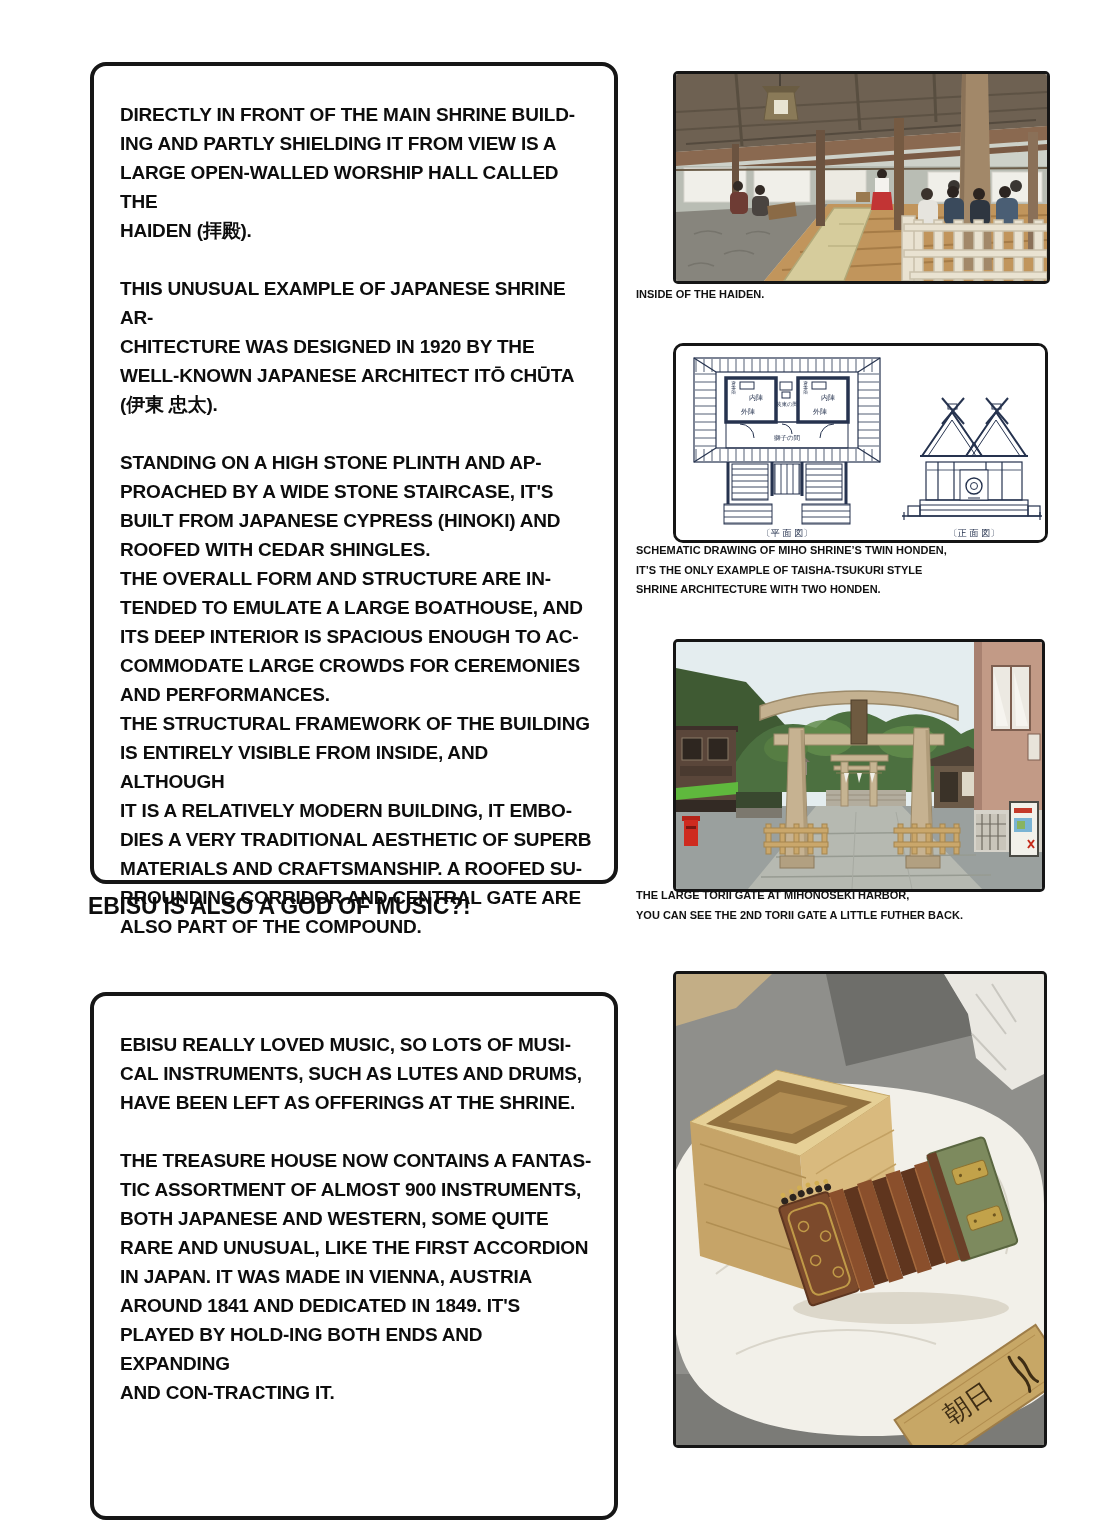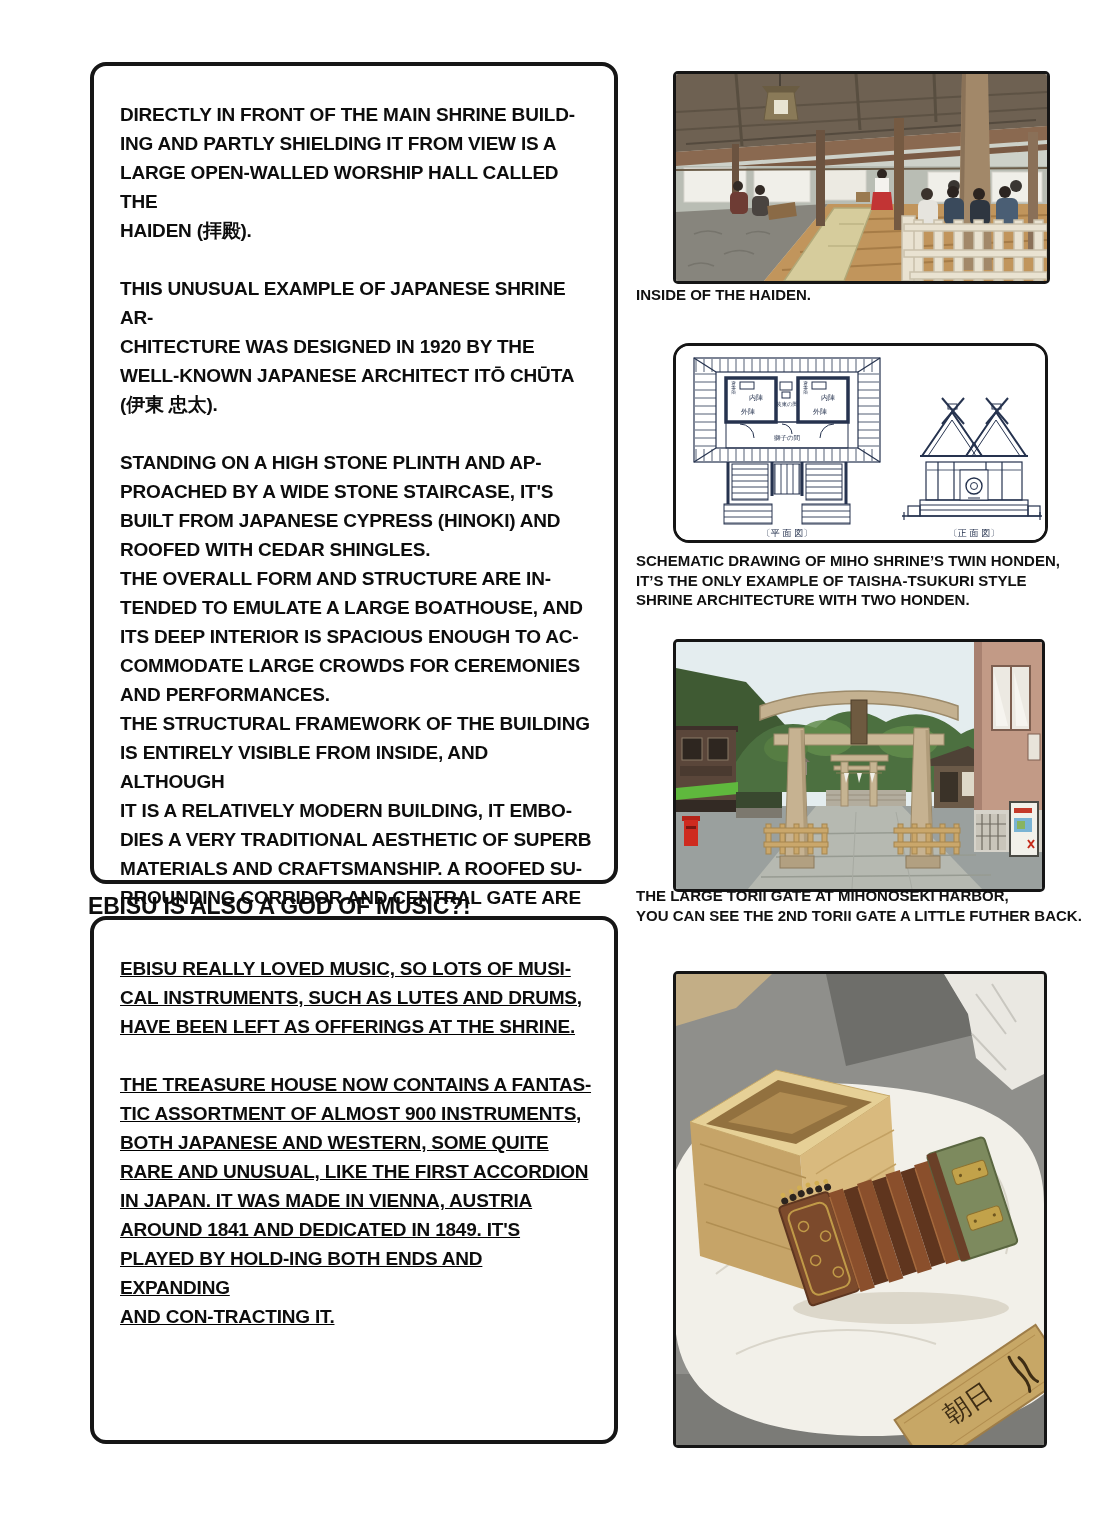--- a/index.html
+++ b/index.html
@@ -3,39 +3,39 @@
 <meta charset="utf-8">
 <style>
   html,body { margin:0; padding:0; background:#ffffff; }
   .page { position:relative; width:1100px; height:1525px; background:#ffffff;
           font-family:"Liberation Sans", sans-serif; overflow:hidden; }
 
   .speech-box { position:absolute; left:90px; width:528px; background:#ffffff;
                 border:4px solid #161616; border-radius:16px; box-sizing:border-box;
                 padding:34px 22px 0 26px; }
   .box1 { top:62px;  height:822px; }
-  .box2 { top:916px; height:528px;text-decoration:underline; }
+  .box2 { top:992px; height:528px; }
   .speech-box p { margin:0 0 29px; font-size:19px; line-height:29px; font-weight:700;
                   color:#0d0d0d; white-space:pre-line; letter-spacing:-0.2px; }
 
   .heading { position:absolute; left:88px; top:893px; margin:0; font-size:23px;
              font-weight:800; color:#0d0d0d; letter-spacing:-0.2px; }
 
   .figure { position:absolute; border:3px solid #151515; border-radius:5px;
             overflow:hidden; background:#fff; box-sizing:border-box; }
   #fig-haiden    { left:633px; top:55px;  width:377px; height:213px; }
-  #fig-schematic { left:633px; top:327px; width:375px; height:200px; border-radius:16px; }
+  #fig-schematic { left:633px; top:327px; width:375px; height:200px; border-radius:10px; }
   #fig-torii     { left:633px; top:623px; width:372px; height:253px; }
   #fig-accordion { left:633px; top:955px; width:374px; height:477px; }
   .figure svg { display:block; width:100%; height:100%; }
 
-  .caption { position:absolute; left:636px; width:462px; font-size:15px;
+  .caption { position:absolute; left:636px; width:462px; font-size:11px;
              line-height:19.5px; font-weight:700; color:#111; white-space:pre-line; }
   #cap-haiden    { top:285px; }
-  #cap-schematic { top:541px;margin-top:10px; }
+  #cap-schematic { top:541px; }
   #cap-torii     { top:886px; }
   #cap-accordion { top:1446px; }
 
   .schematic text { font-family:"DejaVu Sans", sans-serif; fill:#26334f; }
 </style>
 </head>
 <body>
 
 <div class="page">
 

